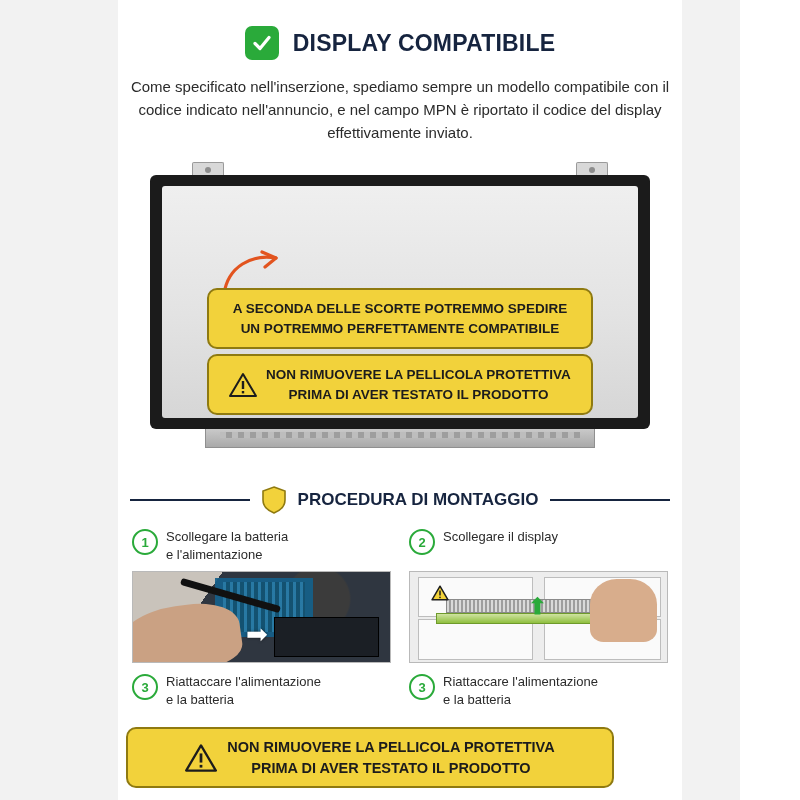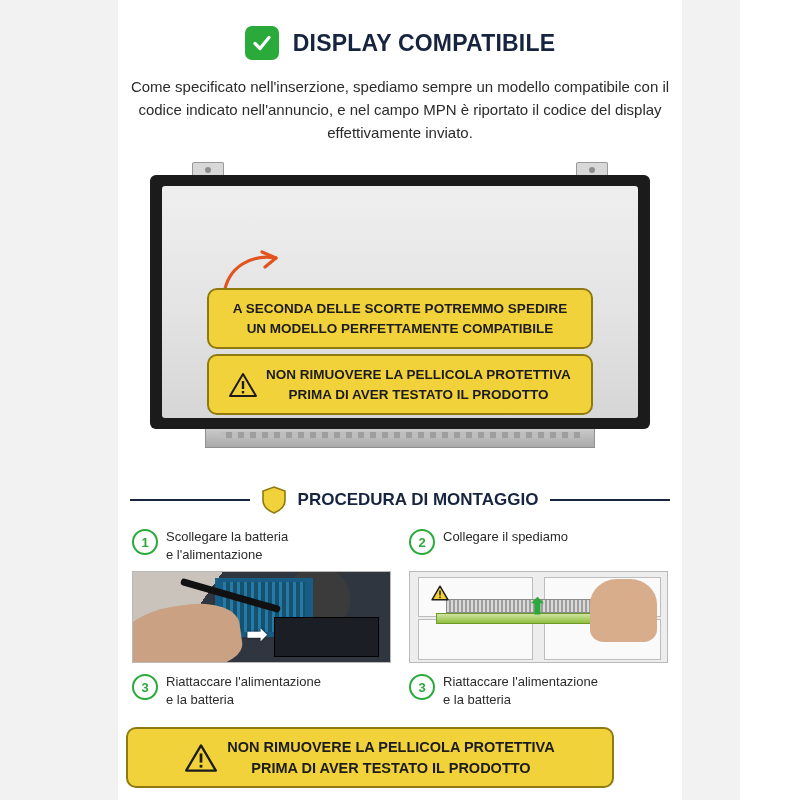--- a/index.html
+++ b/index.html
@@ -401,21 +401,21 @@
       <div class="panel">
         <div class="panel-inner">
 
           <svg class="arrow-curve" viewBox="0 0 70 48" aria-hidden="true">
             <path d="M6 46 C 10 18, 34 6, 58 10" fill="none" stroke="#e2541f" stroke-width="3.2" stroke-linecap="round"></path>
             <path d="M58 10 L44 4 M58 10 L47 19" fill="none" stroke="#e2541f" stroke-width="3.2" stroke-linecap="round"></path>
           </svg>
 
           <div class="yellow-box one">
             <div>A SECONDA DELLE SCORTE POTREMMO SPEDIRE</div>
-            <div>UN MODELLO PERFETTAMENTE COMPATIBILE</div>
+            <div>UN POTREMMO PERFETTAMENTE COMPATIBILE</div>
           </div>
 
           <div class="yellow-box two">
             <svg class="warn-tri" width="28" height="26" viewBox="0 0 28 26" aria-hidden="true">
               <path d="M14 2 L27 24 L1 24 Z" fill="#f2d23b" stroke="#1c1c1c" stroke-width="2" stroke-linejoin="round"></path>
               <rect x="12.8" y="9" width="2.4" height="8" fill="#1c1c1c"></rect>
               <rect x="12.8" y="19" width="2.4" height="2.4" fill="#1c1c1c"></rect>
             </svg>
             <div class="txt">
               <div>NON RIMUOVERE LA PELLICOLA PROTETTIVA</div>
@@ -443,21 +443,21 @@
         <div class="step-num">1</div>
         <div class="step-text">
           <div>Scollegare la batteria</div>
           <div>e l'alimentazione</div>
         </div>
       </div>
 
       <div class="step">
         <div class="step-num">2</div>
         <div class="step-text">
-          <div>Collegare il spediamo</div>
+          <div>Scollegare il display</div>
         </div>
       </div>
 
       <div class="photo ph-left">
         <div class="board"></div>
         <div class="batt"></div>
         <div class="hand"></div>
         <div class="tool"></div>
         <div class="wt-arrow">➡</div>
       </div>

